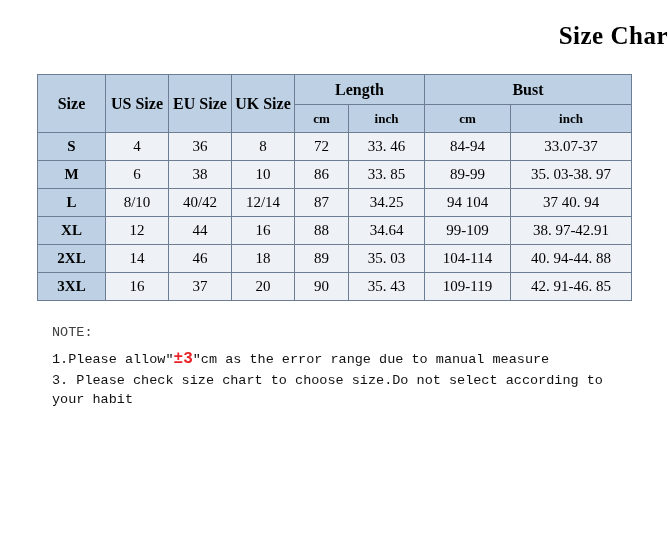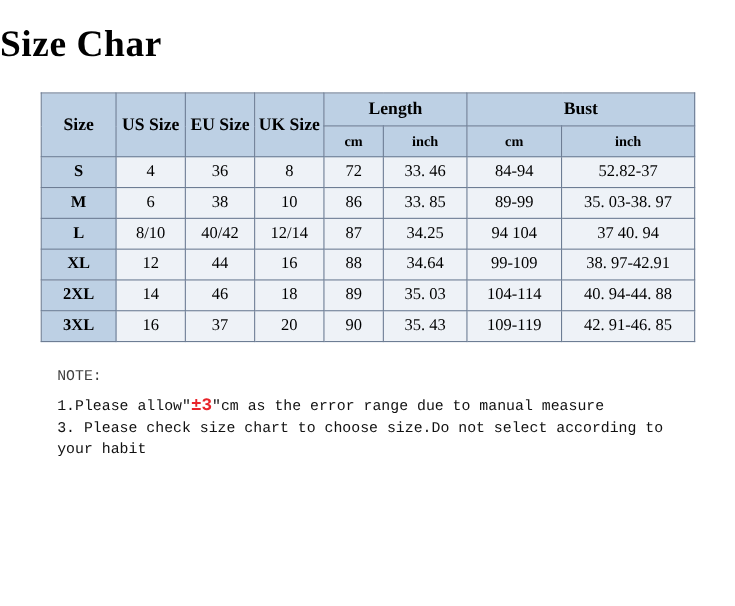--- a/index.html
+++ b/index.html
@@ -13,22 +13,22 @@
     font-family: "Liberation Sans", sans-serif;
     overflow: hidden;
   }
   .page {
     position: relative;
     width: 668px;
     height: 551px;
     box-sizing: border-box;
   }
   .title {
-    text-align: left;
-    font-size: 34px;
+    text-align: right;
+    font-size: 25px;
     font-weight: bold;
     color: #000000;
     letter-spacing: 0.5px;
     margin-top: 22px;
     font-family: "Liberation Serif", serif;
   }
   .table-wrap {
     margin: 24px 37px 0 37px;
     border-radius: 10px;
   }
@@ -124,21 +124,21 @@
       </thead>
       <tbody>
         <tr>
           <td class="row-label">S</td>
           <td class="cell">4</td>
           <td class="cell">36</td>
           <td class="cell">8</td>
           <td class="cell">72</td>
           <td class="cell">33. 46</td>
           <td class="cell">84-94</td>
-          <td class="cell">52.82-37</td>
+          <td class="cell">33.07-37</td>
         </tr>
         <tr>
           <td class="row-label">M</td>
           <td class="cell">6</td>
           <td class="cell">38</td>
           <td class="cell">10</td>
           <td class="cell">86</td>
           <td class="cell">33. 85</td>
           <td class="cell">89-99</td>
           <td class="cell">35. 03-38. 97</td>

